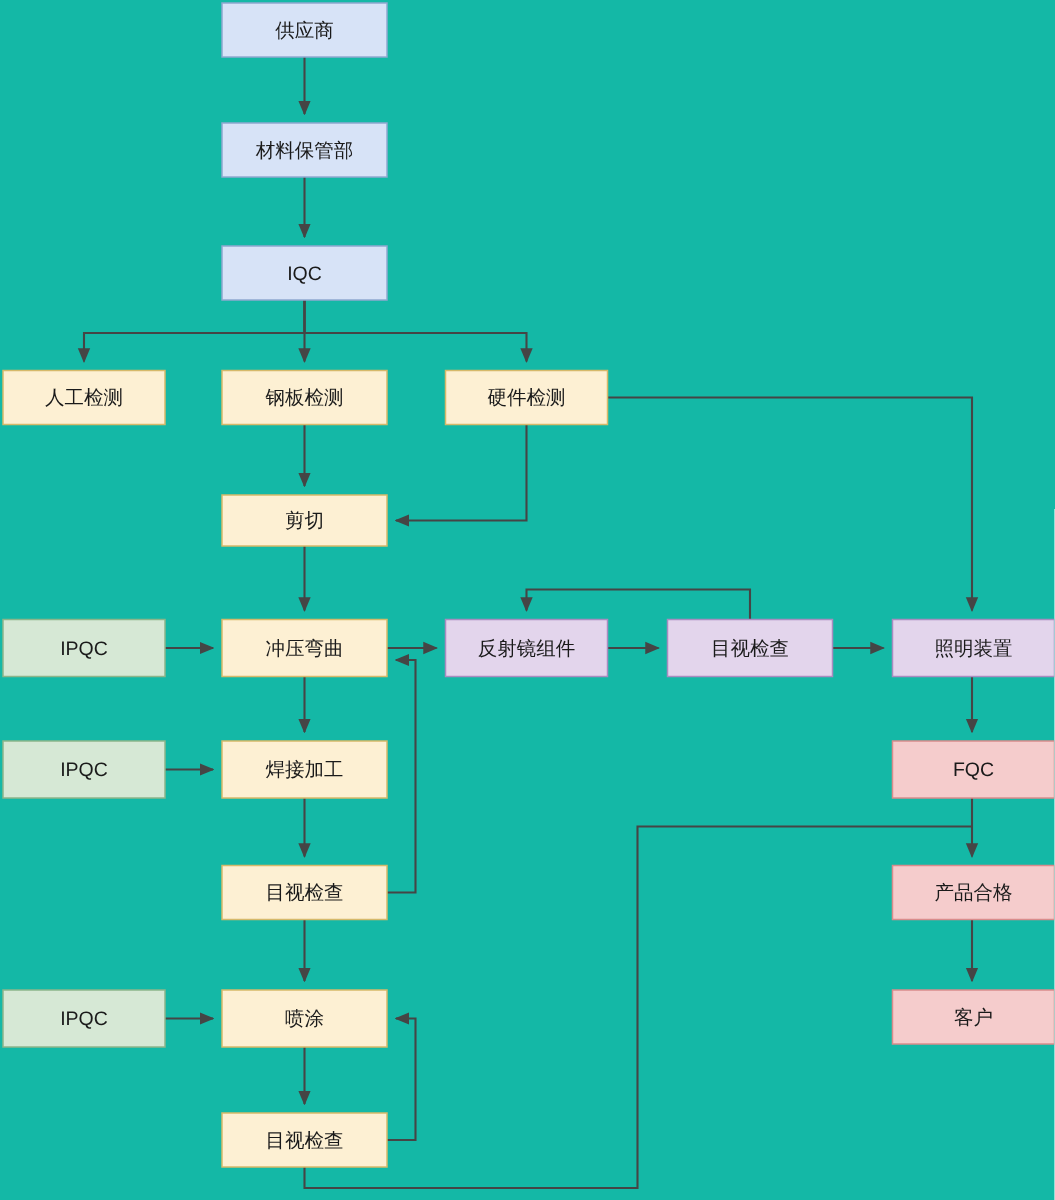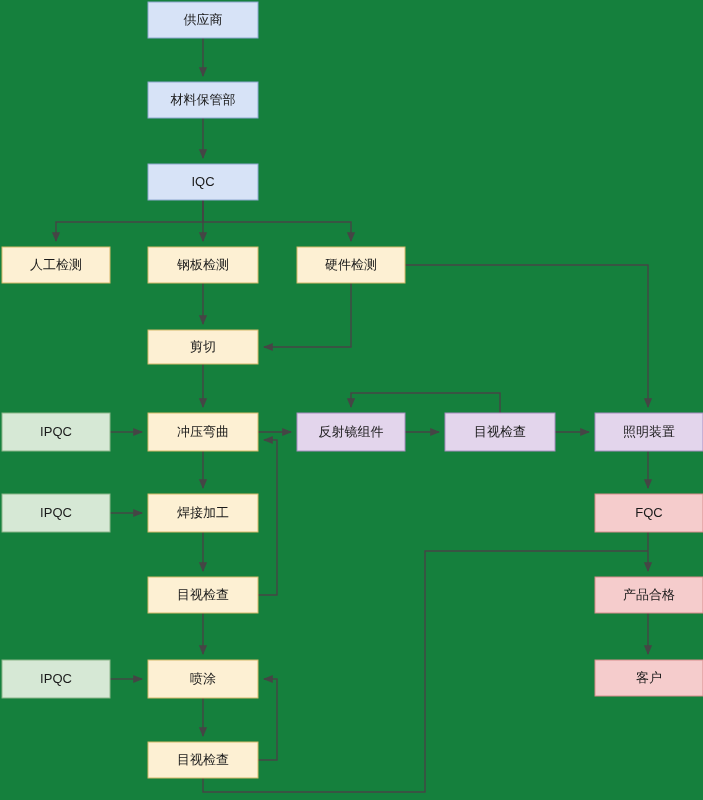--- a/index.html
+++ b/index.html
@@ -42,21 +42,21 @@
   }
   .edge-hit {
     fill: none;
     stroke: transparent;
     stroke-width: 9;
   }
 </style>
 </head>
 <body>
 
-<div id="flow-root" style="background: #15803d;">
+<div id="flow-root" style="background: #14b8a6;">
   <svg id="flow-svg" viewBox="0 0 703 800" xmlns="http://www.w3.org/2000/svg" width="703" height="800">
     <defs>
       <marker id="arrowhead" viewBox="0 0 10 10" refX="9" refY="5" markerWidth="7" markerHeight="7" orient="auto-start-reverse">
         <path d="M 0 0.8 L 10 5 L 0 9.2 z" fill="#454545"></path>
       </marker>
     </defs>
     <g id="edge-layer">
         <g>
           <path class="edge-hit" d="M 203 38 L 203 76"></path>
           <path class="edge-path" d="M 203 38 L 203 76" stroke="#454545" marker-end="url(#arrowhead)"></path>

